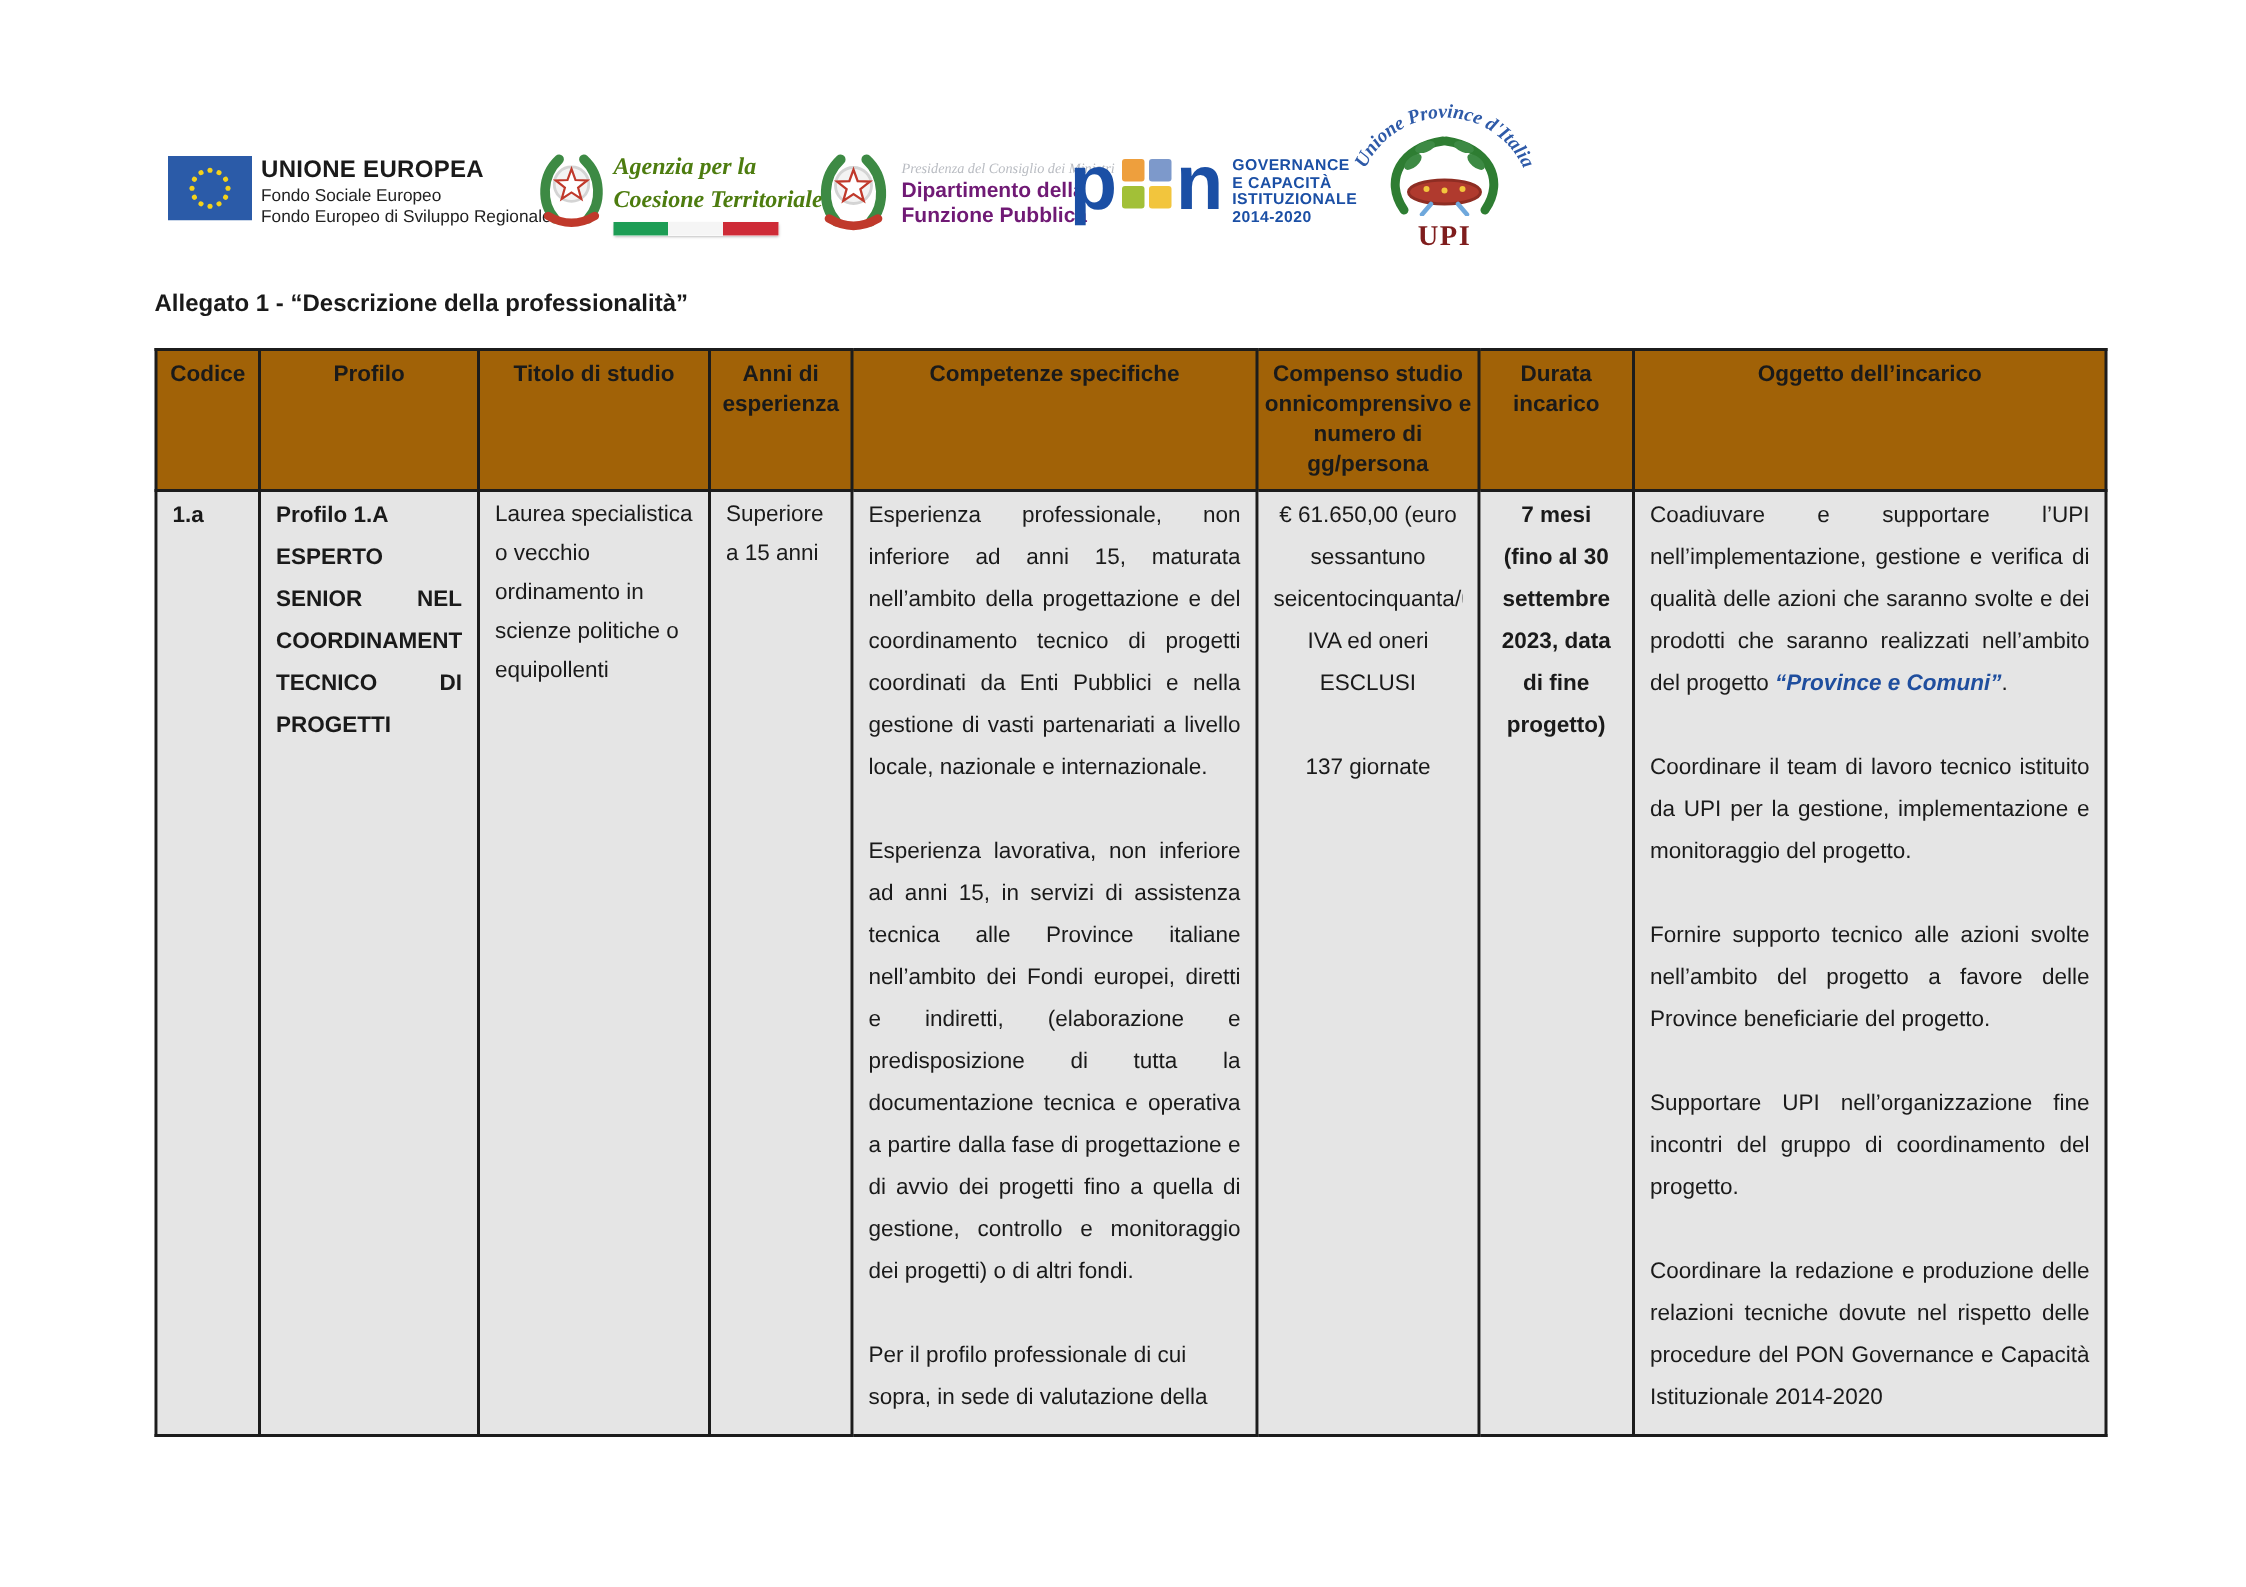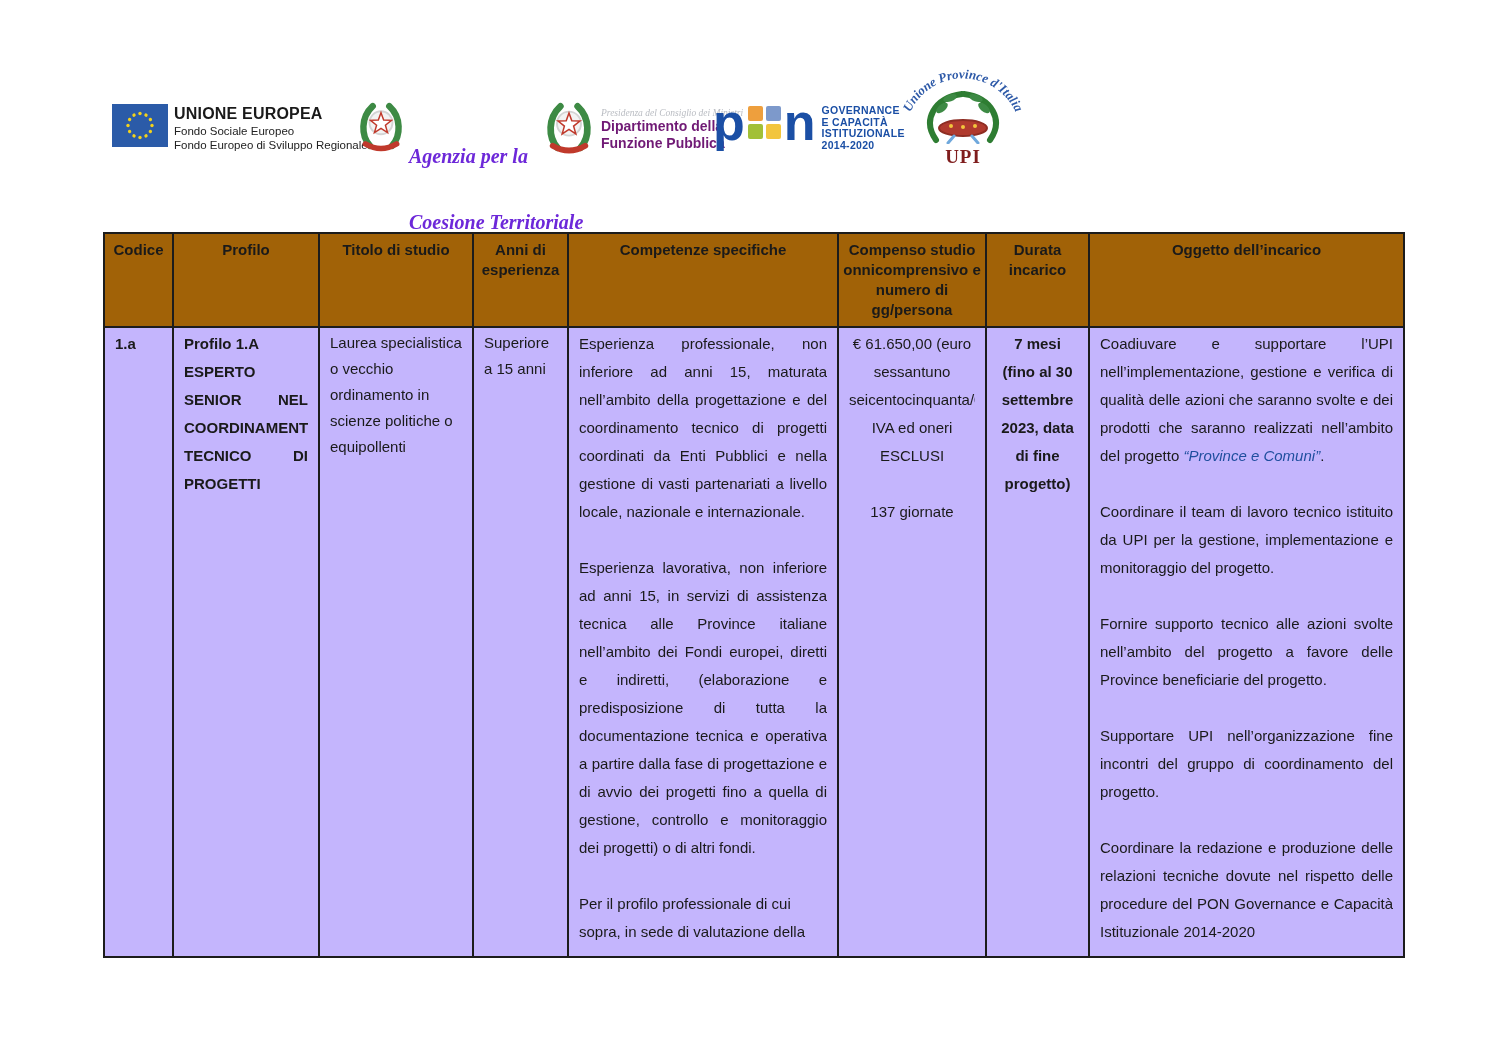--- a/index.html
+++ b/index.html
@@ -10,21 +10,21 @@
   
   .logo { position:absolute; }
   .eu-flag { left:112px; top:104px; width:56px; height:43px; }
   .eu-text { left:174px; top:105px; }
   .eu-name { font-weight:bold; font-size:16px; letter-spacing:.2px; }
   .eu-sub { font-size:11.5px; margin-top:2px; color:#222; }
 
   .emblem-agenzia { left:358px; top:100px; }
   .agenzia-text { left:409px; top:101px; width:130px; }
   .script-blue { font-family:"Liberation Serif", serif; font-style:italic; font-weight:bold;
-                 color:#6d28d9; font-size:20px; line-height:22px; white-space:nowrap;margin-top:44px; }
+                 color:#4d7c0f; font-size:16px; line-height:22px; white-space:nowrap; }
   .ita-stripe { margin-top:3px; width:110px; height:9px;
                 background:linear-gradient(to right,#1d9d55 0 33.3%,#f5f5f5 33.3% 66.6%,#ce2b37 66.6%);
                 box-shadow:0 1px 2px rgba(0,0,0,.35); }
 
   .emblem-dip { left:545px; top:100px; }
   .dip-text { left:601px; top:108px; }
   .dip-script { font-family:"Liberation Serif", serif; font-style:italic; color:#b9bcc2;
                 font-size:9.5px; white-space:nowrap; }
   .dip-line { color:#701a75; font-weight:bold; font-size:14px; line-height:17px; }
 
@@ -43,28 +43,28 @@
 
   
   .doc-title { position:absolute; left:103px; top:194px; font-weight:bold; font-size:16px; }
 
   
   table.main { position:absolute; left:103px; top:232px; width:1300px;
                border-collapse:collapse; table-layout:fixed; }
   table.main th, table.main td { border:2px solid #1c1c1c; vertical-align:top; }
   table.main th { background:#a16207; font-weight:bold; text-align:center;
                   font-size:15px; line-height:20px; padding:6px 4px; height:86px; }
-  table.main td { background:#c4b5fd; font-size:15px; line-height:28px;
+  table.main td { background:#e5e5e5; font-size:15px; line-height:28px;
                   padding:2px 10px; height:630px; overflow:hidden; }
   td .clip { height:622px; overflow:hidden; }
   .b { font-weight:bold; }
   .just { text-align:justify; }
   .ctr { text-align:center; }
   td p { margin:0 0 28px 0; }
-  .project-name { color:#1f4e9e; font-weight:normal; font-style:italic; }
+  .project-name { color:#1f4e9e; font-weight:bold; font-style:italic; }
 </style>
 </head>
 <body>
 
 <div class="page">
 
   <div class="logo eu-flag">
     <svg width="56" height="43" viewBox="0 0 56 43">
       <rect width="56" height="43" fill="#2b5ba8"></rect>
       <g fill="#f4d21b">
@@ -154,20 +154,21 @@
       <ellipse cx="78" cy="42" rx="7" ry="3.5" fill="#3d8a44" transform="rotate(20 78 42)"></ellipse>
       <ellipse cx="65" cy="72" rx="24" ry="8" fill="#b03a2e" stroke="#8e2d23" stroke-width="2"></ellipse>
       <circle cx="53" cy="70" r="2" fill="#f2c53d"></circle>
       <circle cx="65" cy="71" r="2" fill="#f2c53d"></circle>
       <circle cx="77" cy="70" r="2" fill="#f2c53d"></circle>
       <path d="M56,80 L50,87 M74,80 L80,87" stroke="#6fa8dc" stroke-width="3" stroke-linecap="round"></path>
     </svg>
     <div class="upi-label">UPI</div>
   </div>
 
+  <div class="doc-title">Allegato 1 - “Descrizione della professionalità”</div>
 
   <table class="main">
     <colgroup>
       <col style="width:69px">
         <col style="width:146px">
         <col style="width:154px">
         <col style="width:95px">
       <col style="width:270px">
         <col style="width:148px">
         <col style="width:103px">

